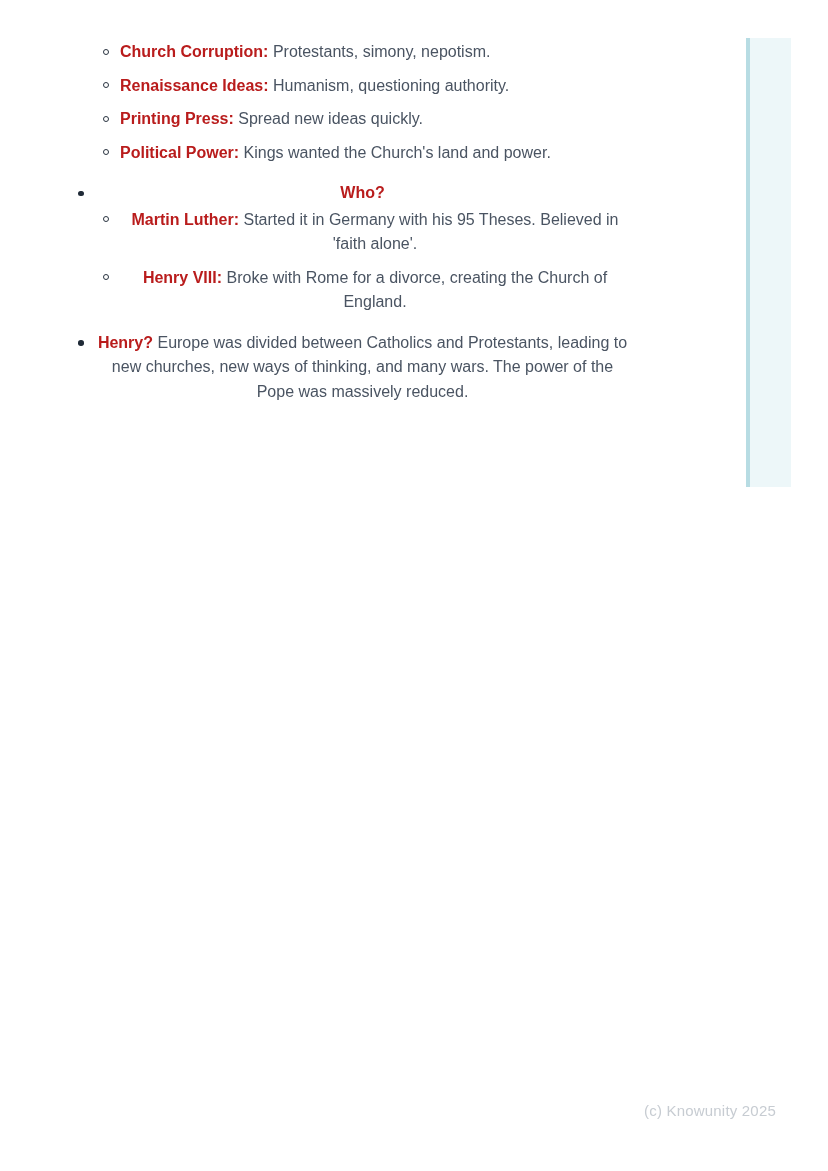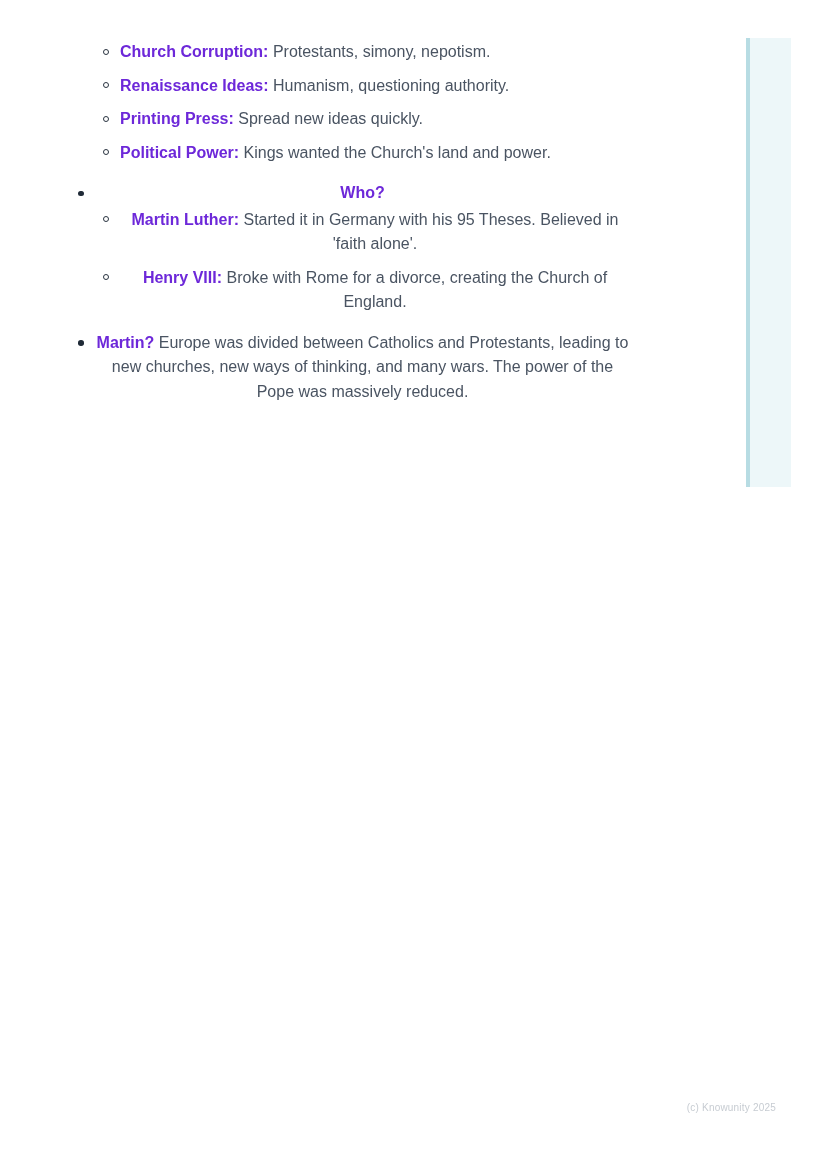--- a/index.html
+++ b/index.html
@@ -18,21 +18,21 @@
     position: absolute;
     top: 40px;
     left: 0;
   }
   ul { list-style: none; margin: 0; padding: 0; }
   .doc-text {
     font-size: 16px;
     line-height: 24.5px;
     color: #4a5462;
   }
-  b.lead { color: #6d28d9; font-weight: bold; }
+  b.lead { color: #b91c1c; font-weight: bold; }
   
   .sub-standalone { margin-left: 120px; width: 512px; }
   
   .top { margin-left: 95px; width: 535px; text-align: center; }
   .top > li { position: relative; margin-top: 16px; margin-bottom: 9px; }
   
   .sub-nested { margin-left: 25px; width: 510px; margin-top: 2px; }
   .sub-item { position: relative; margin-bottom: 9px; }
   .ring {
     position: absolute;
@@ -62,21 +62,21 @@
     width: 45px;
     height: 449px;
     background: #edf7f9;
     border-left: 4px solid #b7dce3;
     box-sizing: border-box;
   }
   .footer {
     position: absolute;
     top: 1102px;
     right: 52px;
-    font-size: 10px;
+    font-size: 15px;
     letter-spacing: 0.2px;
     color: #c7ccd2;
   }
 </style>
 </head>
 <body>
 
 <div class="page">
 
   <div class="content doc-text">
@@ -118,21 +118,21 @@
           <li class="sub-item">
             <span class="ring"></span>
             <b class="lead">Henry VIII:</b>
             <span>Broke with Rome for a divorce, creating the Church of England.</span>
           </li>
         </ul>
       </li>
 
       <li>
         <span class="dot"></span>
-        <b class="lead">Martin?</b>
+        <b class="lead">Henry?</b>
         <span>Europe was divided between Catholics and Protestants, leading to new churches, new ways of thinking, and many wars. The power of the Pope was massively reduced.</span>
       </li>
 
     </ul>
   </div>
 
   <div class="side-panel"></div>
 
   <div class="footer">(c) Knowunity 2025</div>
 

